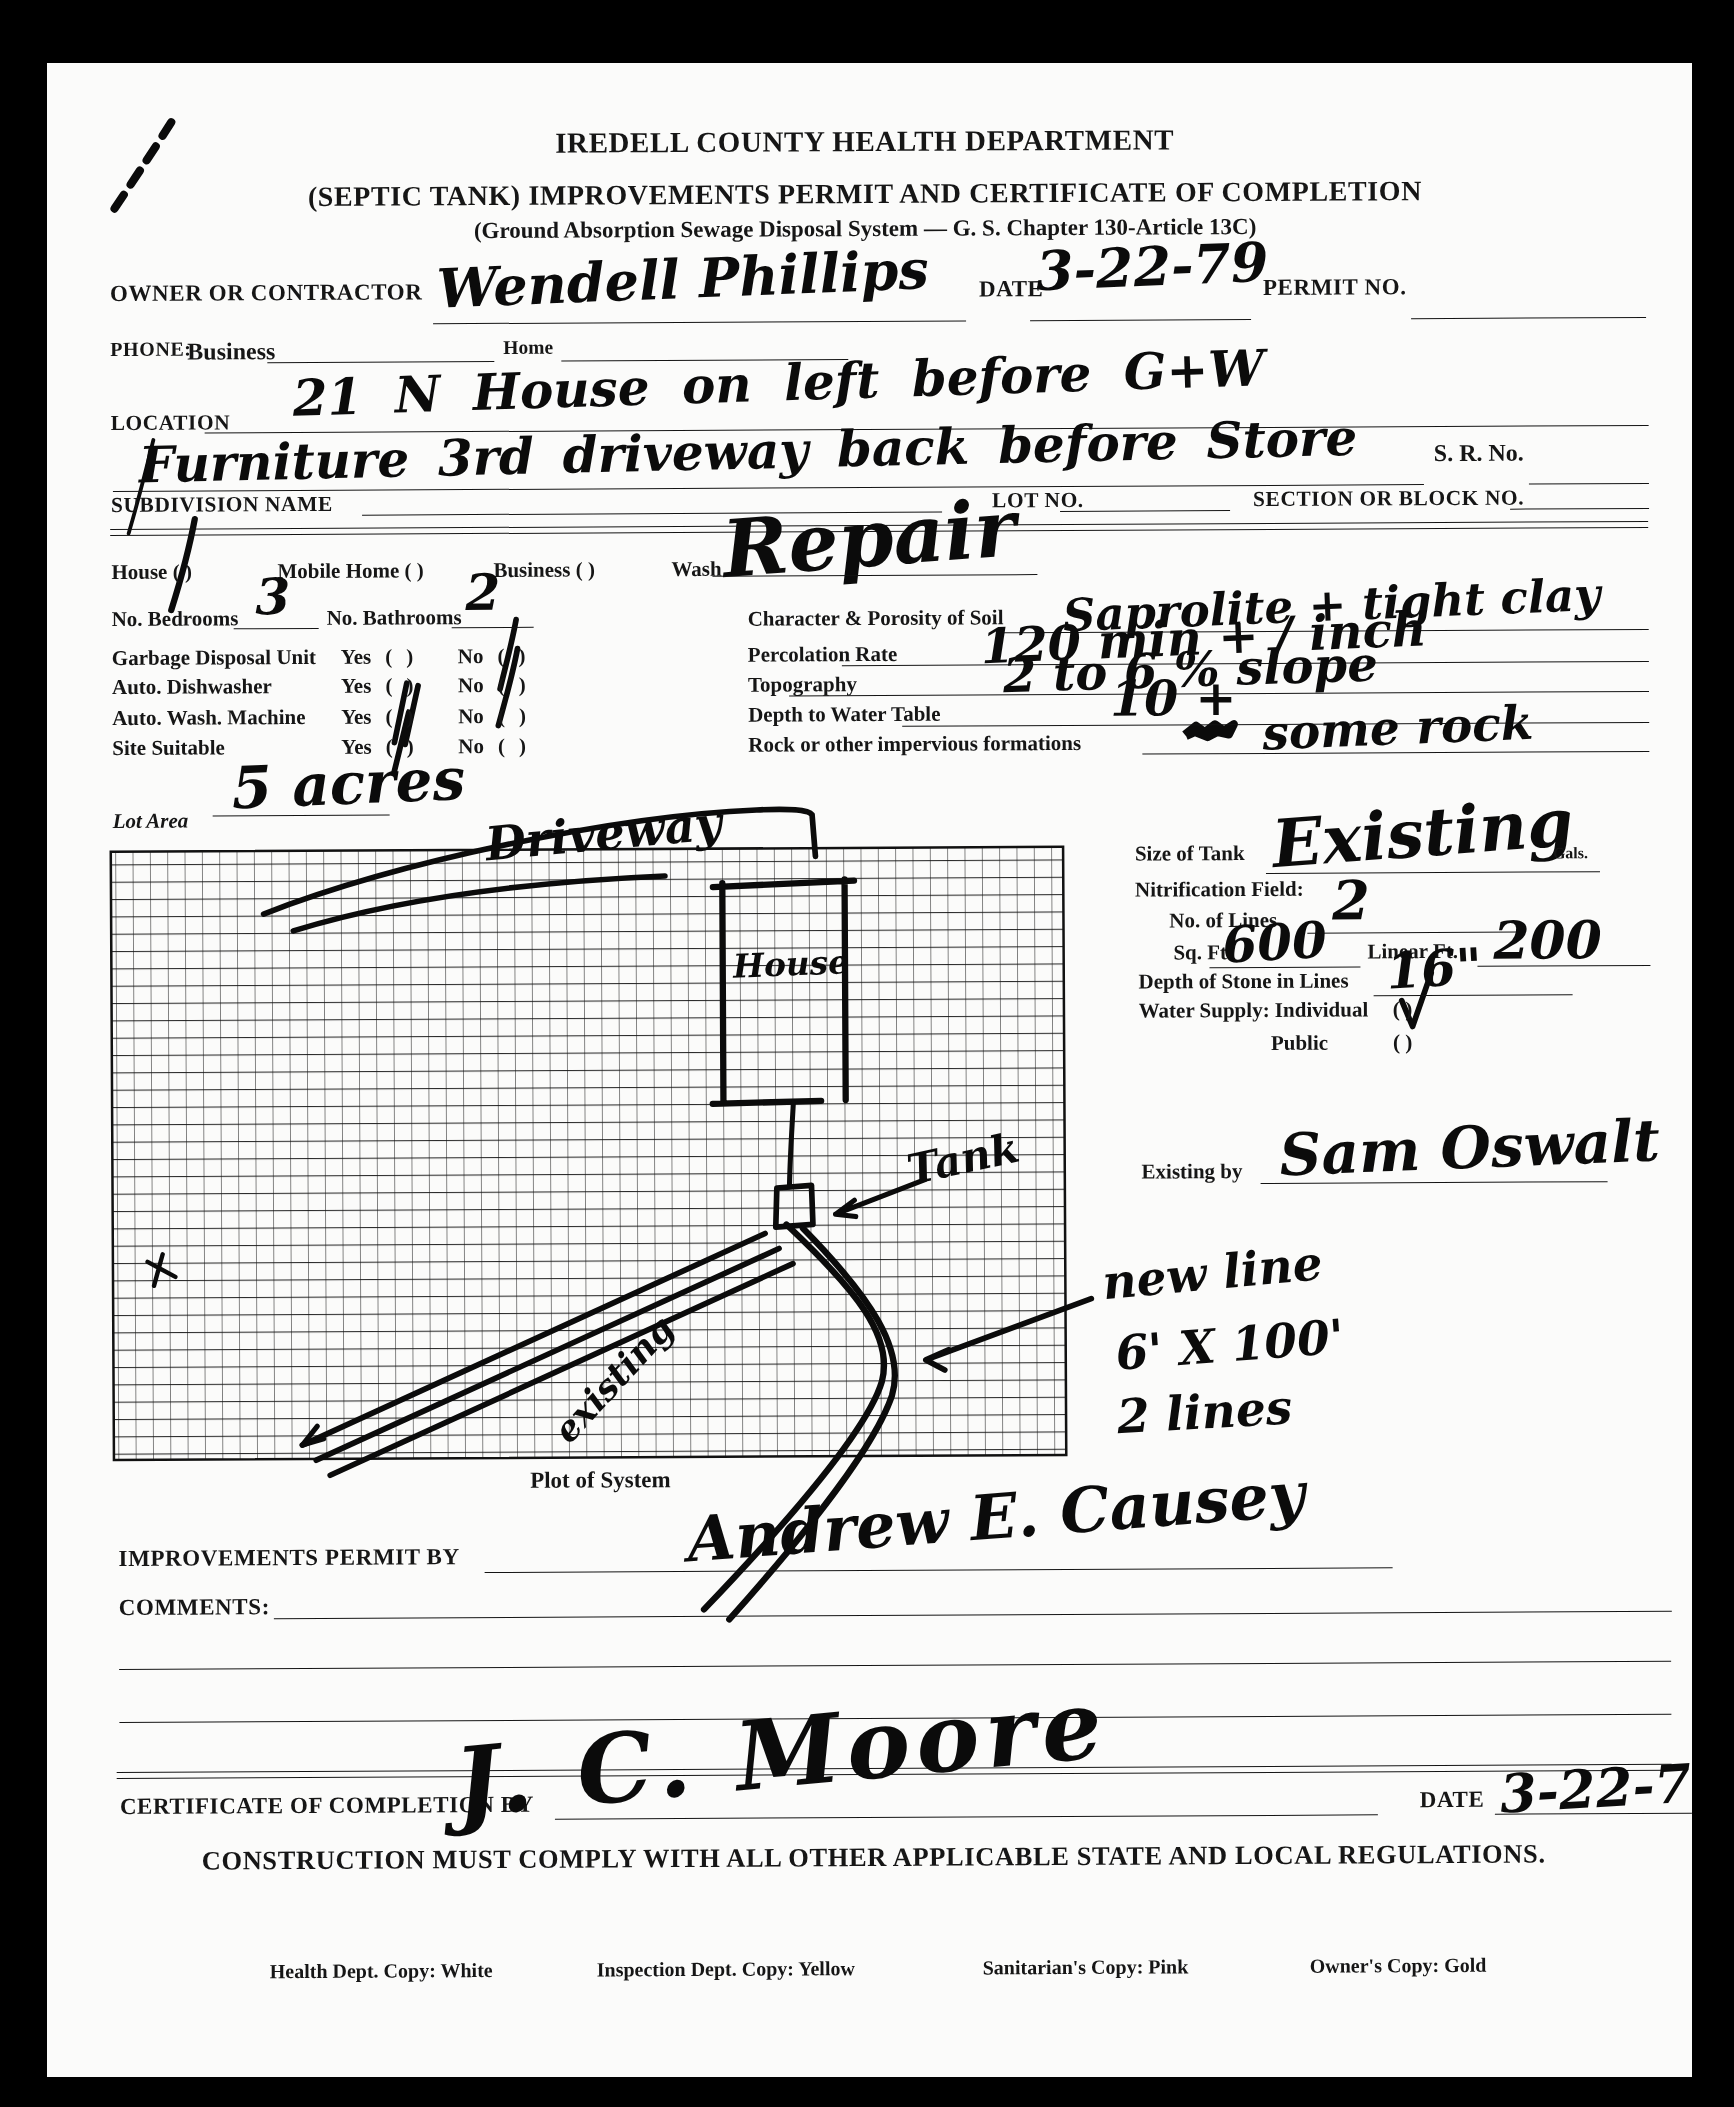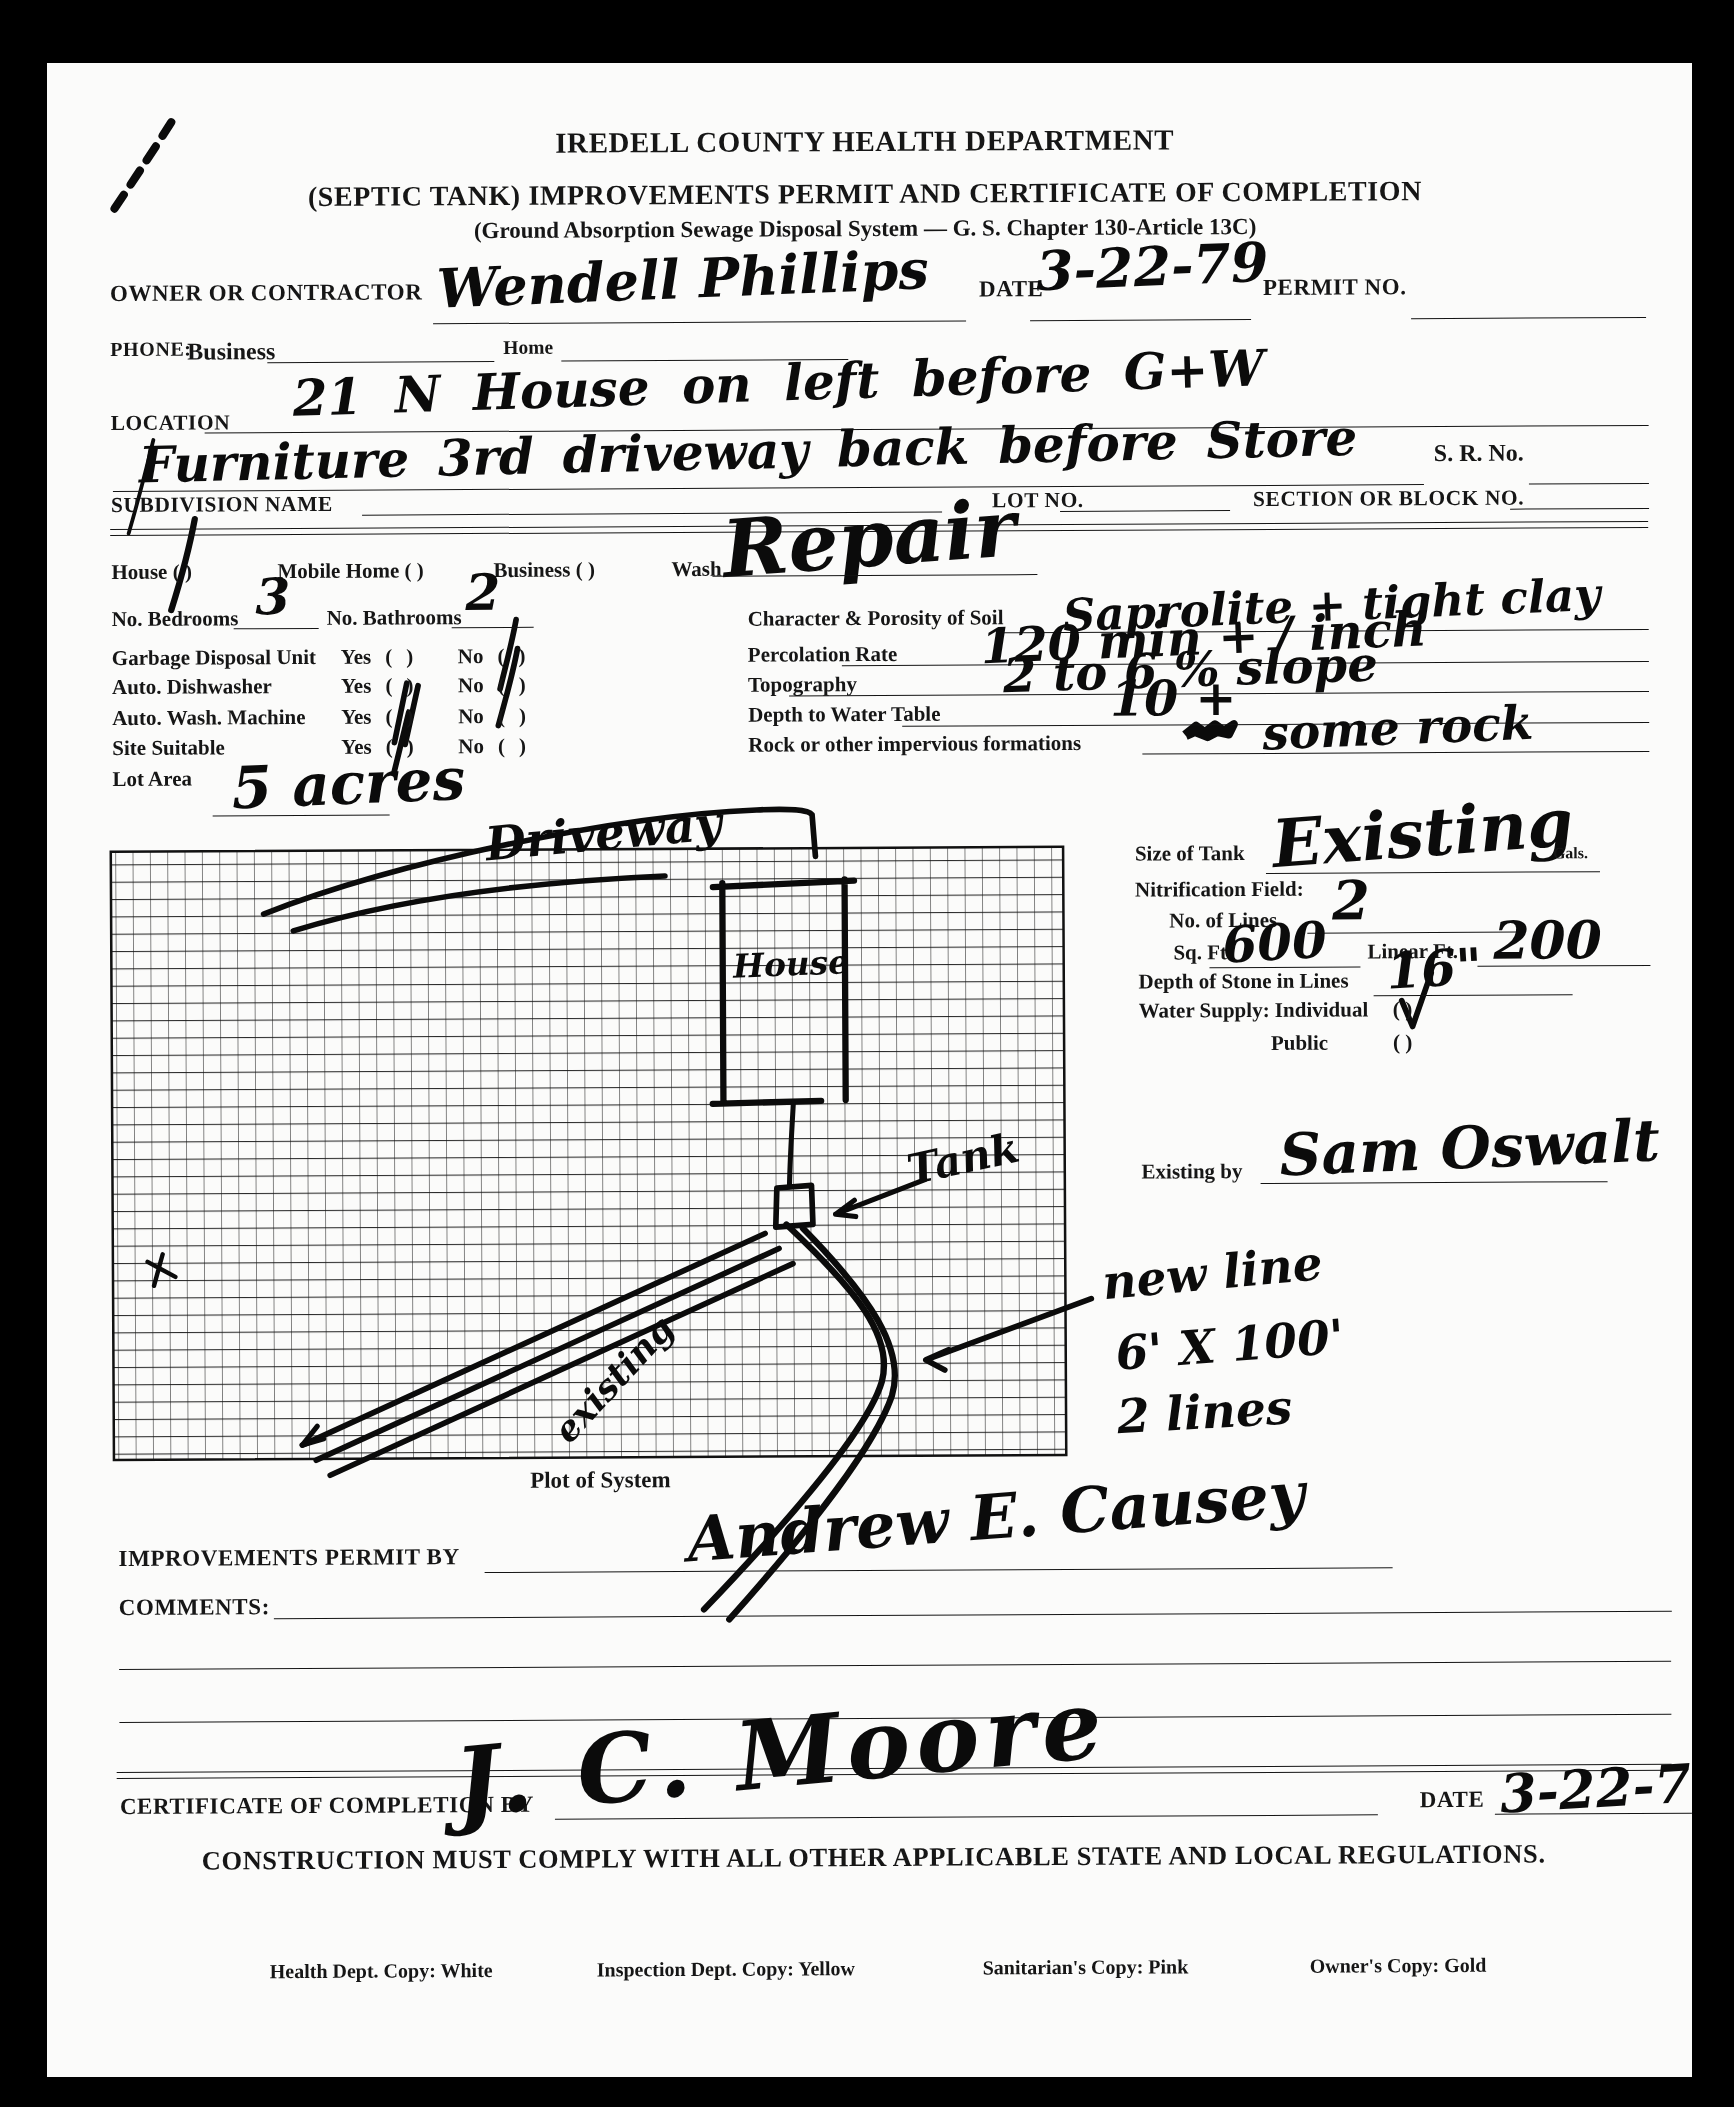--- a/index.html
+++ b/index.html
@@ -151,21 +151,21 @@
   <div class="ln thin" style="left:744px;top:632px;width:860px;"></div>
 
   <div class="abs lbl" style="left:703px;top:639px;font-size:21px;">Depth to Water Table</div>
   <div class="abs hw" style="left:1065px;top:608px;font-size:49px;">10 +</div>
   <div class="ln thin" style="left:857px;top:663px;width:747px;"></div>
 
   <div class="abs lbl" style="left:703px;top:669px;font-size:21px;">Rock or other impervious formations</div>
   <div class="abs hw" style="left:1217px;top:640px;font-size:47px;transform:rotate(-2deg);">some rock</div>
   <div class="ln thin" style="left:1097px;top:692px;width:507px;"></div>
 
-  <div class="abs lbl" style="left:67px;top:700px;font-size:21px;">Lot Area</div>
+  <div class="abs lbl" style="left:67px;top:742px;font-size:21px;font-style:italic;">Lot Area</div>
   <div class="abs hw" style="left:186px;top:684px;font-size:58px;transform:rotate(-2deg);">5 acres</div>
   <div class="ln" style="left:167px;top:749px;width:177px;"></div>
 
   <div class="abs lbl" style="left:1089px;top:780px;font-size:21px;">Size of Tank</div>
   <div class="abs hw" style="left:1226px;top:734px;font-size:66px;transform:rotate(-4deg);">Existing</div>
   <div class="abs lbl" style="left:1507px;top:785px;font-size:16px;">Gals.</div>
   <div class="ln thin" style="left:1220px;top:812px;width:334px;"></div>
 
   <div class="abs lbl" style="left:1089px;top:816px;font-size:21px;">Nitrification Field:</div>
   <div class="abs lbl" style="left:1123px;top:847px;font-size:21px;">No. of Lines</div>

